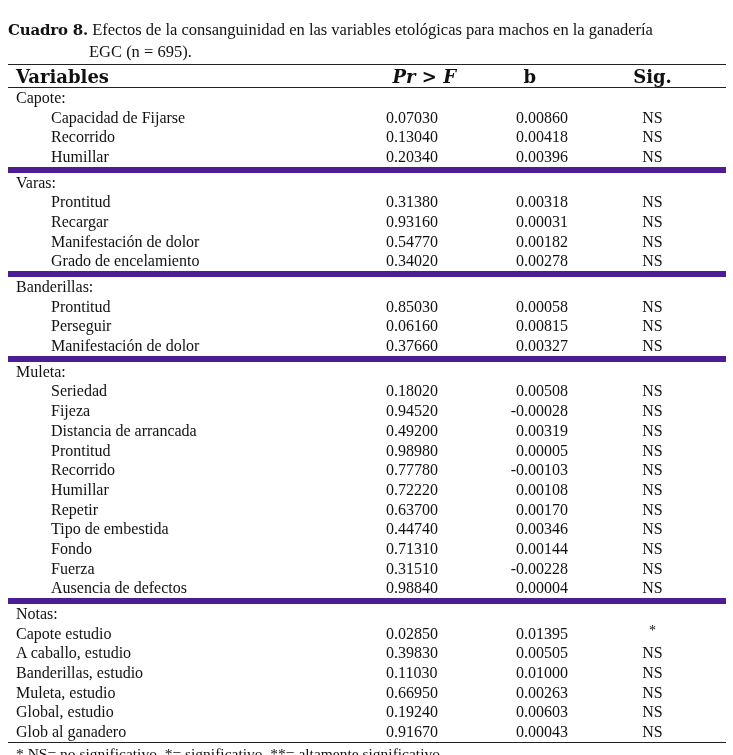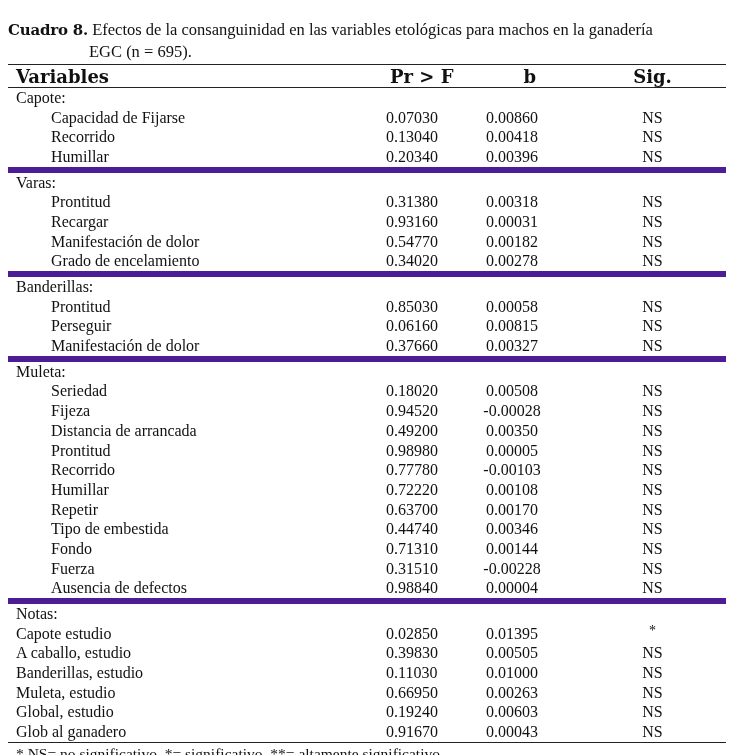--- a/index.html
+++ b/index.html
@@ -28,24 +28,24 @@
       font-family: "DejaVu Serif", serif; font-weight: bold; font-size: 18px;
     }
     .row {
       display: flex; align-items: center; height: 19.7px;
       font-family: "Liberation Serif", serif; font-size: 16px;
     }
     .group-row { border-top: 6px solid #4c1d95; }
     .c-var { width: 378px; padding-left: 8px; box-sizing: border-box; white-space: nowrap; }
     .c-var.indent { padding-left: 43px; }
     .c-p { width: 70px; text-align: left; padding-left: 0; }
-    .c-b { width: 124px; text-align: center; padding-right: 12px; box-sizing: border-box; }
+    .c-b { width: 124px; text-align: right; padding-right: 12px; box-sizing: border-box; }
     .c-s { width: 145px; text-align: center; box-sizing: border-box; padding-right: 0px; }
     .header-row .c-var { padding-left: 8px; }
-    .header-row .c-p { width: 70px; text-align: left; padding-left: 4px; box-sizing: border-box;}
+    .header-row .c-p { width: 70px; text-align: right; padding-left: 4px; box-sizing: border-box; font-style: italic;}
     .header-row .c-b { text-align: right; padding-right: 44px; }
     .header-row .c-s { text-align: center; }
     .rule-bottom { border-top: 1.5px solid #222; height: 0; }
     .footnote {
       font-family: "Liberation Serif", serif; font-size: 15.5px;
       padding-left: 8px; margin-top: 1px; line-height: 20px; text-decoration: underline;
     }
     .sig-star { font-size: 14px; position: relative; top: -3px; }
   </style>
 </head>
@@ -146,21 +146,21 @@
       </div>
       <div class="row">
         <div class="c-var indent">Fijeza</div>
         <div class="c-p">0.94520</div>
         <div class="c-b">-0.00028</div>
         <div class="c-s">NS</div>
       </div>
       <div class="row">
         <div class="c-var indent">Distancia de arrancada</div>
         <div class="c-p">0.49200</div>
-        <div class="c-b">0.00350</div>
+        <div class="c-b">0.00319</div>
         <div class="c-s">NS</div>
       </div>
       <div class="row">
         <div class="c-var indent">Prontitud</div>
         <div class="c-p">0.98980</div>
         <div class="c-b">0.00005</div>
         <div class="c-s">NS</div>
       </div>
       <div class="row">
         <div class="c-var indent">Recorrido</div>

